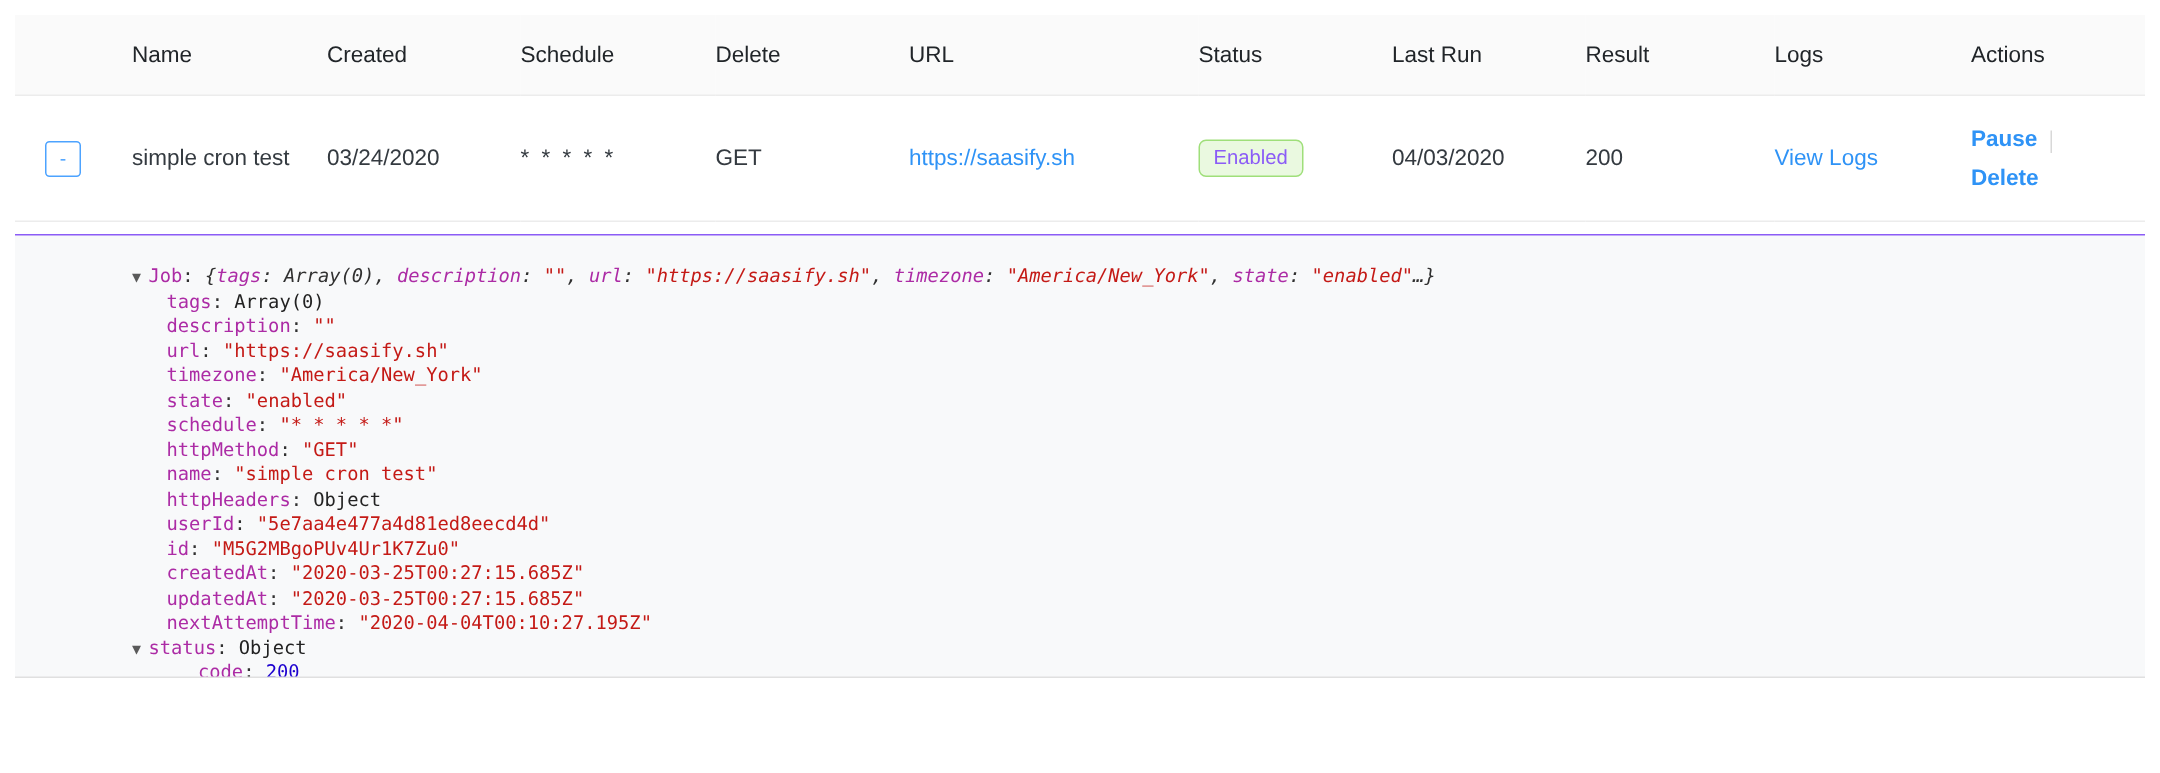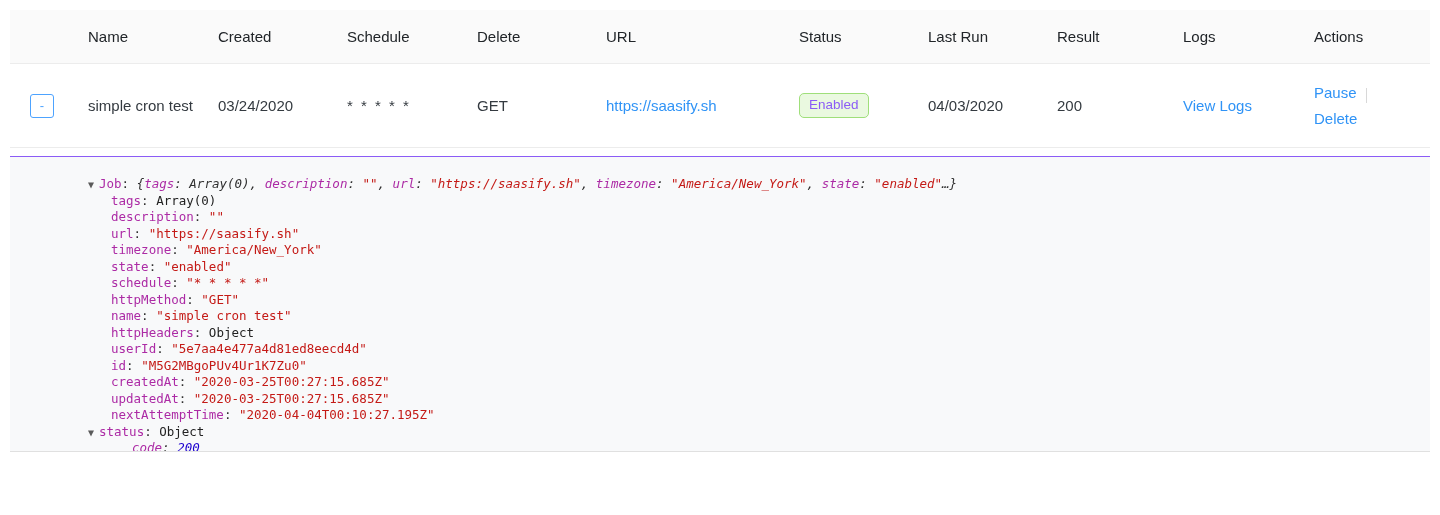--- a/index.html
+++ b/index.html
@@ -93,21 +93,21 @@
     padding: 3px 9px 4px;
     border: 1px solid #9fdf7a;
     border-radius: 5px;
     background: #eaf9e0;
     color: #8b5cf6;
     font-size: 13.5px;
     line-height: 1.25;
     white-space: nowrap;
   }
 
-  .actions-cell { line-height: 1.7; white-space: nowrap; }
+  .actions-cell { line-height: 1.7; white-space: nowrap; font-weight: bold; }
   .action-sep {
     display: inline-block;
     width: 1px; height: 15px;
     background: #d8d8d8;
     margin: 0 9px -2px 9px;
     vertical-align: middle;
   }
 
   
   .detail-panel {
@@ -123,21 +123,21 @@
   .tree {
     font-family: "DejaVu Sans Mono", monospace;
     font-size: 12.5px;
     line-height: 16.5px;
     color: #303030;
     padding: 19px 0 0 78px;
     white-space: nowrap;
   }
   .tree .row { display: block; height: 16.5px; }
   .tree .ind1 { padding-left: 23px; }
-  .tree .ind2 { padding-left: 44px; font-style: italic; }
+  .tree .ind2 { padding-left: 44px; }
 
   .arrow {
     display: inline-block;
     width: 11px;
     color: #5a5a5a;
     font-size: 10px;
   }
   .k-name   { color: #ac2ba5; }          
   .k-prev   { color: #ac2ba5; font-style: italic; }
   .v-str    { color: #c41a16; }

